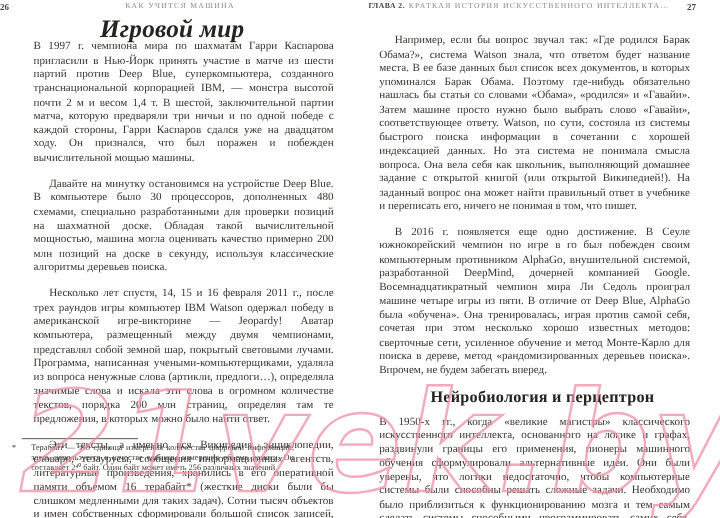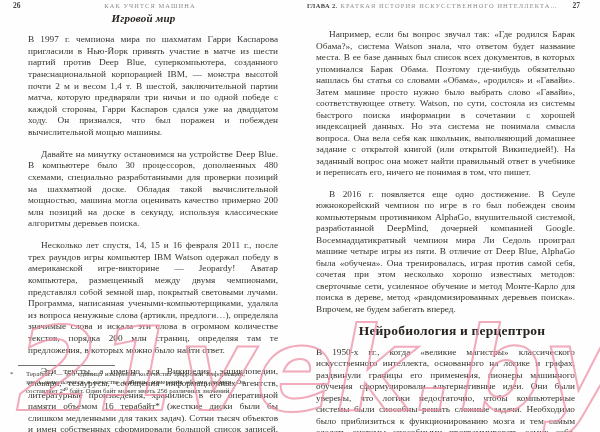--- a/index.html
+++ b/index.html
@@ -12,28 +12,28 @@
   #page-right{left:300px;width:300px;}
 
   .runhead{
     position:absolute;top:2px;font-size:6.4px;letter-spacing:1.1px;
     color:#8f8c88;text-transform:uppercase;white-space:nowrap;
   }
   .pagenum{
     position:absolute;top:1px;font-size:7.5px;font-weight:bold;color:#44413e;
   }
   #page-left .runhead{left:0;right:0;text-align:center;}
-  #page-left .pagenum{left:13px;}
+  #page-left .pagenum{left:0;}
   #page-right .runhead{left:7px;}
   #page-right .pagenum{right:20px;}
   .chapter-label{font-weight:bold;color:#44413e;letter-spacing:.4px;margin-right:3px;}
 
   .section-title{
     position:absolute;top:12px;left:0;right:13px;text-align:center;
-    font-size:11px;font-weight:bold;font-style:italic;color:#272420;
+    font-size:21px;font-weight:bold;font-style:italic;color:#272420;
     letter-spacing:.2px;
   }
 
   .body{
     position:absolute;text-align:justify;font-size:9.25px;line-height:11.62px;
     color:#39362f;
   }
   #page-left .body{top:24px;left:18px;width:270px;}
   #page-right .body{top:19px;left:6px;width:279px;line-height:11.5px;}
   .body p{margin:10px;text-indent:13px;}

